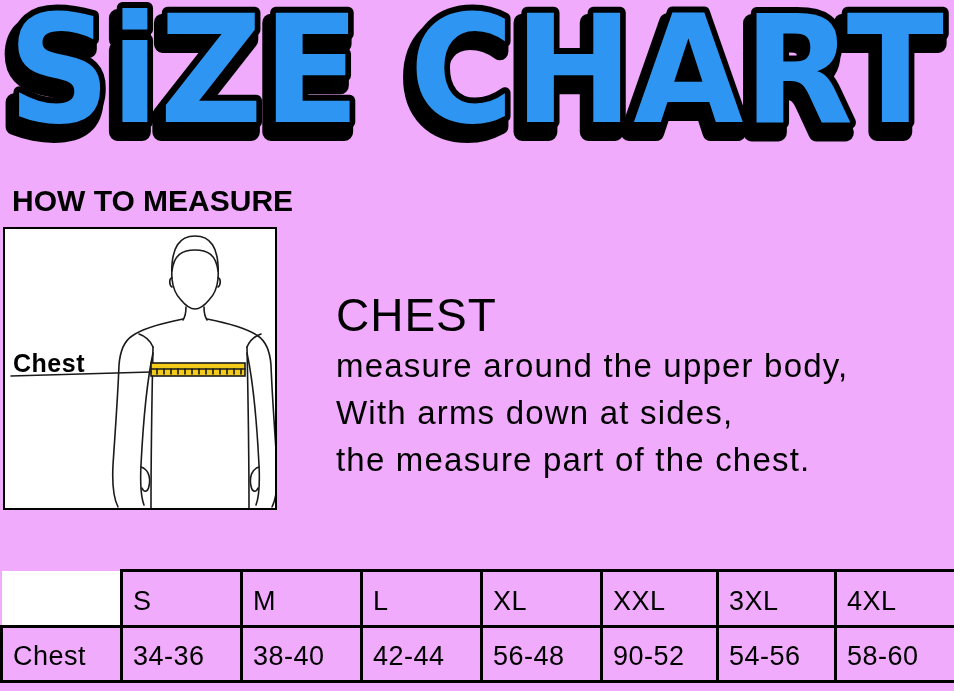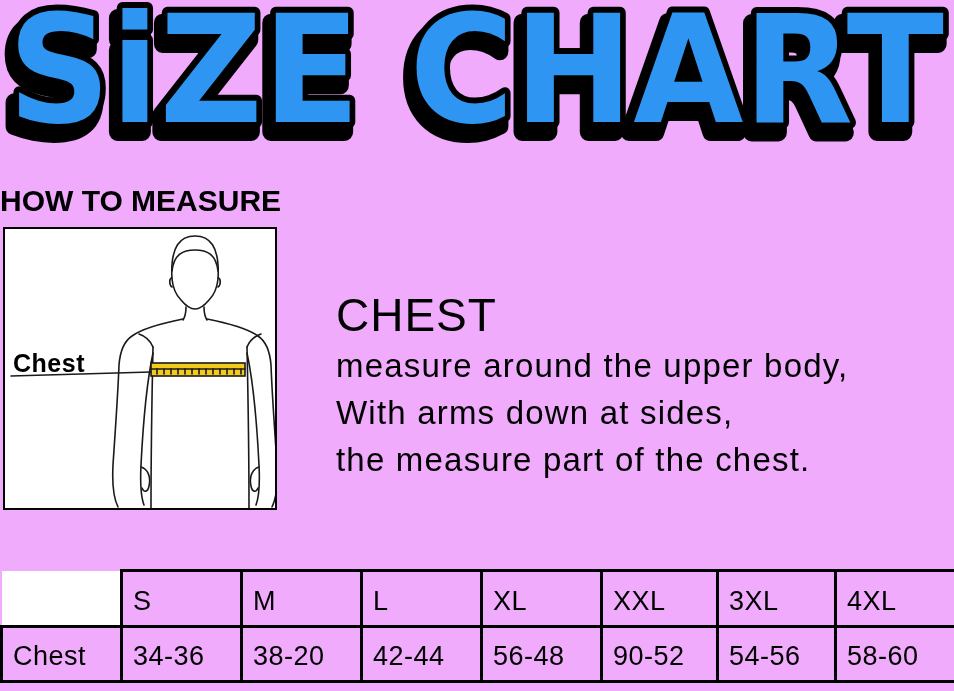--- a/index.html
+++ b/index.html
@@ -34,21 +34,21 @@
   }
   .title-main {
     stroke: #000000;
     stroke-width: 12;
     paint-order: stroke;
   }
 
   
   .how-heading {
     position: absolute;
-    left: 0;
+    left: 12px;
     top: 184px;
     font-size: 30px;
     font-weight: 700;
     letter-spacing: 0px;
     white-space: nowrap;
   }
 
   
   .figure-box {
     position: absolute;
@@ -192,21 +192,21 @@
         <th>M</th>
         <th>L</th>
         <th>XL</th>
         <th>XXL</th>
         <th>3XL</th>
         <th>4XL</th>
       </tr>
       <tr class="data-row">
         <th>Chest</th>
         <td>34-36</td>
-        <td>38-20</td>
+        <td>38-40</td>
         <td>42-44</td>
         <td>56-48</td>
         <td>90-52</td>
         <td>54-56</td>
         <td>58-60</td>
       </tr>
     </tbody>
   </table>
 
 </div>

